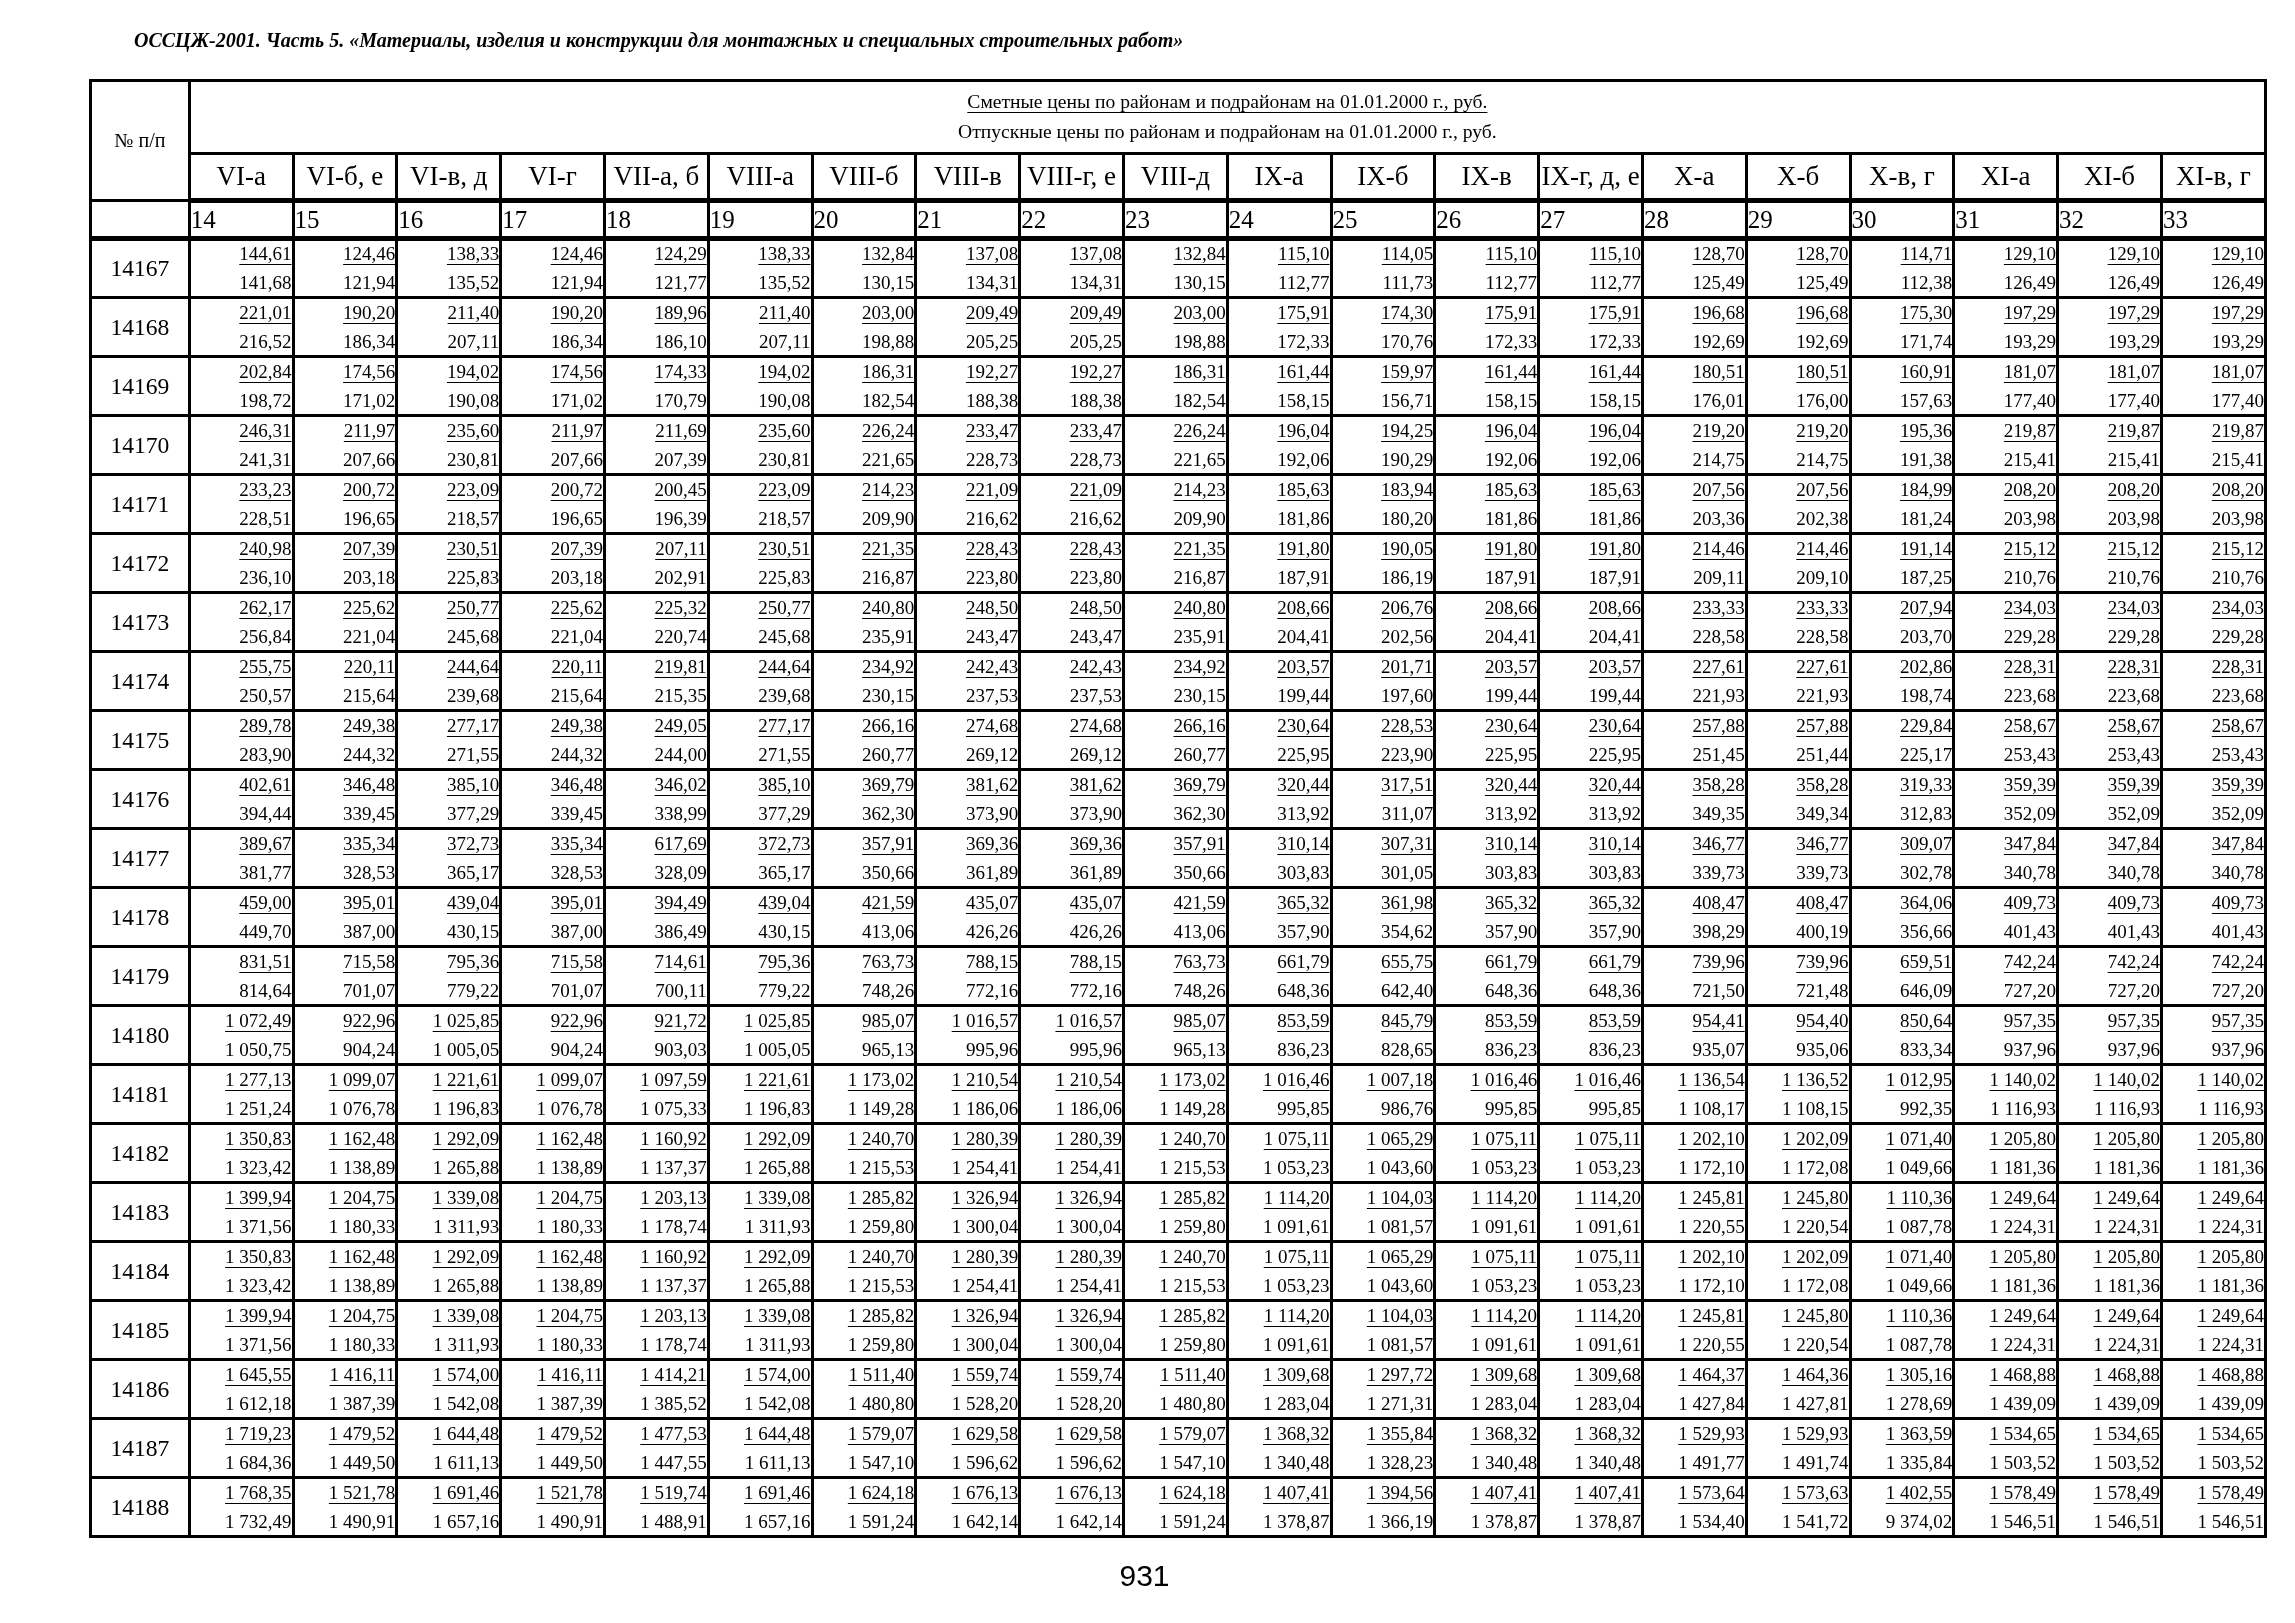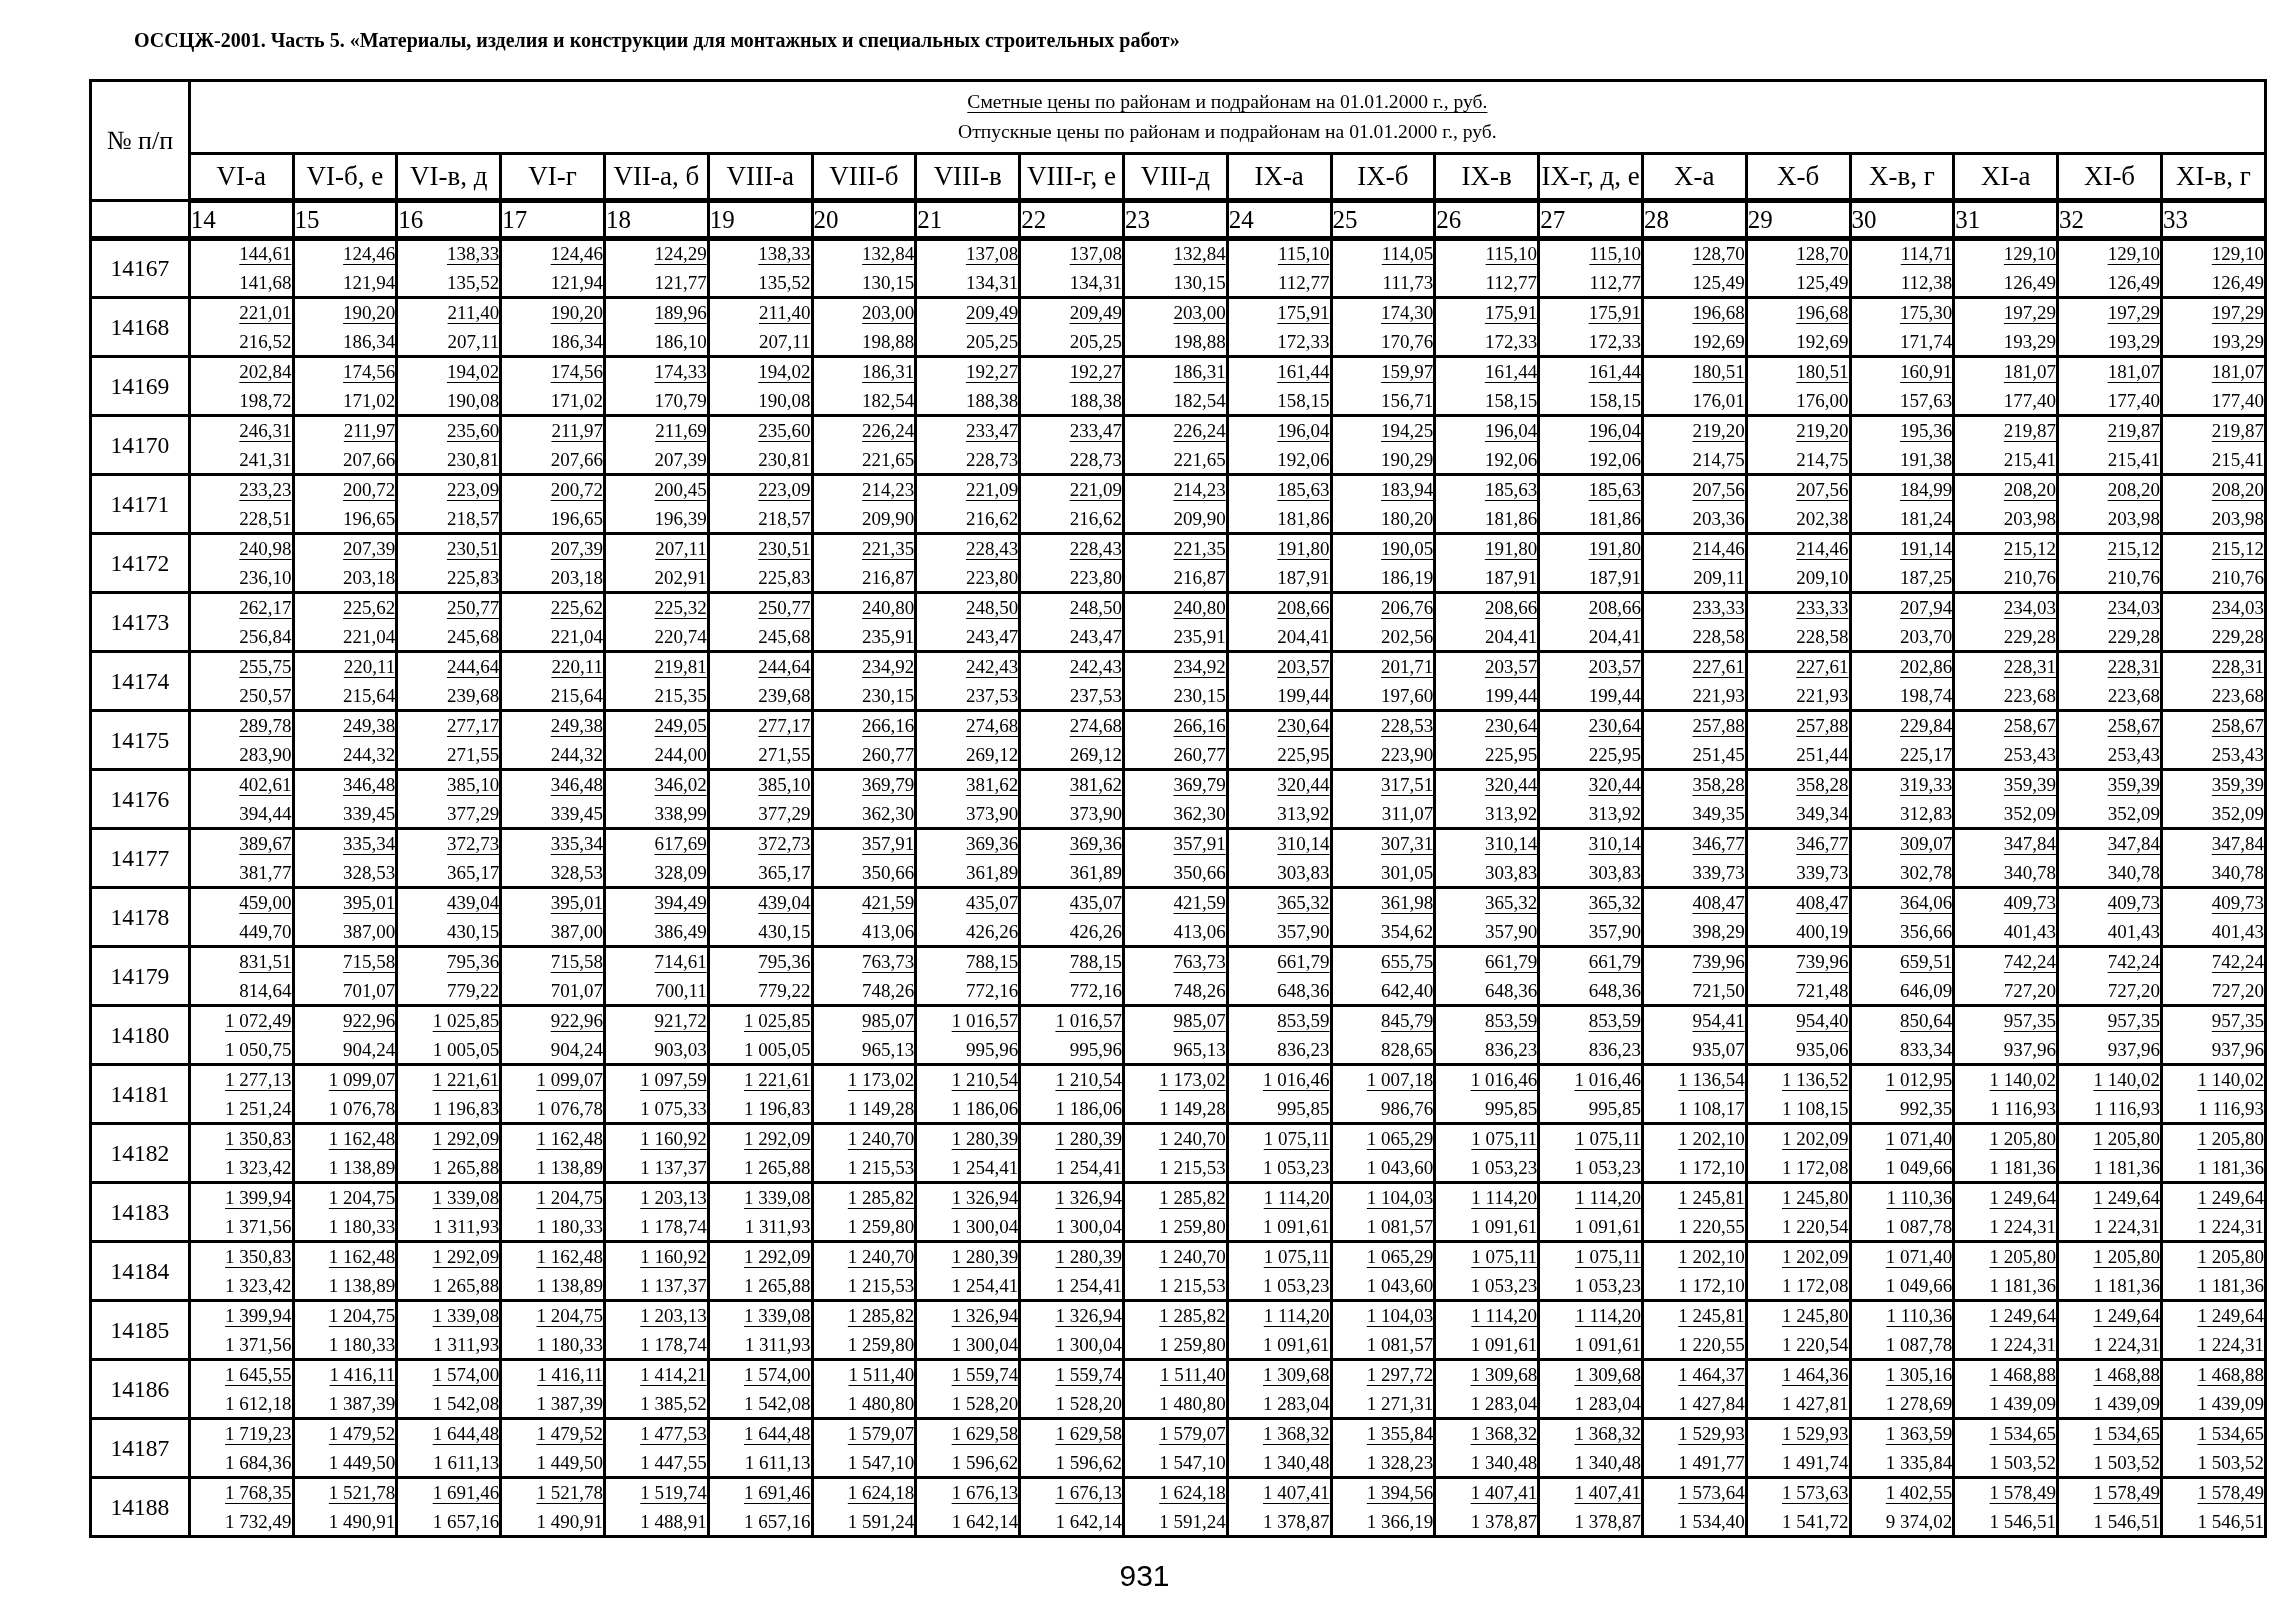--- a/index.html
+++ b/index.html
@@ -4,40 +4,40 @@
 <style>
   * { box-sizing: border-box; }
   html,body { margin:0; padding:0; }
   body {
     width:2295px; height:1623px; position:relative;
     background:#ffffff; color:#000;
     font-family:"Liberation Serif", serif;
   }
   .doc-title {
     position:absolute; left:134px; top:29px;
-    font-size:20px; font-weight:bold; 
+    font-size:20px; font-weight:bold; font-style:italic;
     white-space:nowrap;
   }
   table.price {
     position:absolute; left:89px; top:79px;
     border-collapse:collapse; table-layout:fixed;
     width:2178px;
   }
   .price th, .price td {
     border:3.3px solid #000; padding:0;
     font-weight:normal; overflow:hidden;
   }
   .hdr-main { height:73px; }
   .hdr-main th { vertical-align:middle;margin-left:28px; }
   .hdr-title-cell { text-align:center; font-size:19.6px; }
   .hdr-line1 {
     text-decoration:underline; text-underline-offset:3.9px; text-decoration-thickness:1.3px;
     margin-bottom:7.9px;
   }
-  .numhead { font-size:26px; text-align:center; }
+  .numhead { font-size:20px; text-align:center; }
   .region-row { height:47px; }
   .region-row th { text-align:center; font-size:27px; border-bottom-width:5.2px; }
   .num-row { height:38px; }
   .num-row td { text-align:left; font-size:25px; border-bottom-width:5.2px; }
   .body-row { height:59px; }
   .rowid { text-align:center; font-size:23.6px; vertical-align:middle;margin-left:44px; }
   .pricecell { vertical-align:middle; text-align:right; padding:0 5.9px 0 0; }
   .smeta {
     font-size:19px; line-height:1.15;
     text-decoration:underline; text-underline-offset:3.9px; text-decoration-thickness:1.3px;

